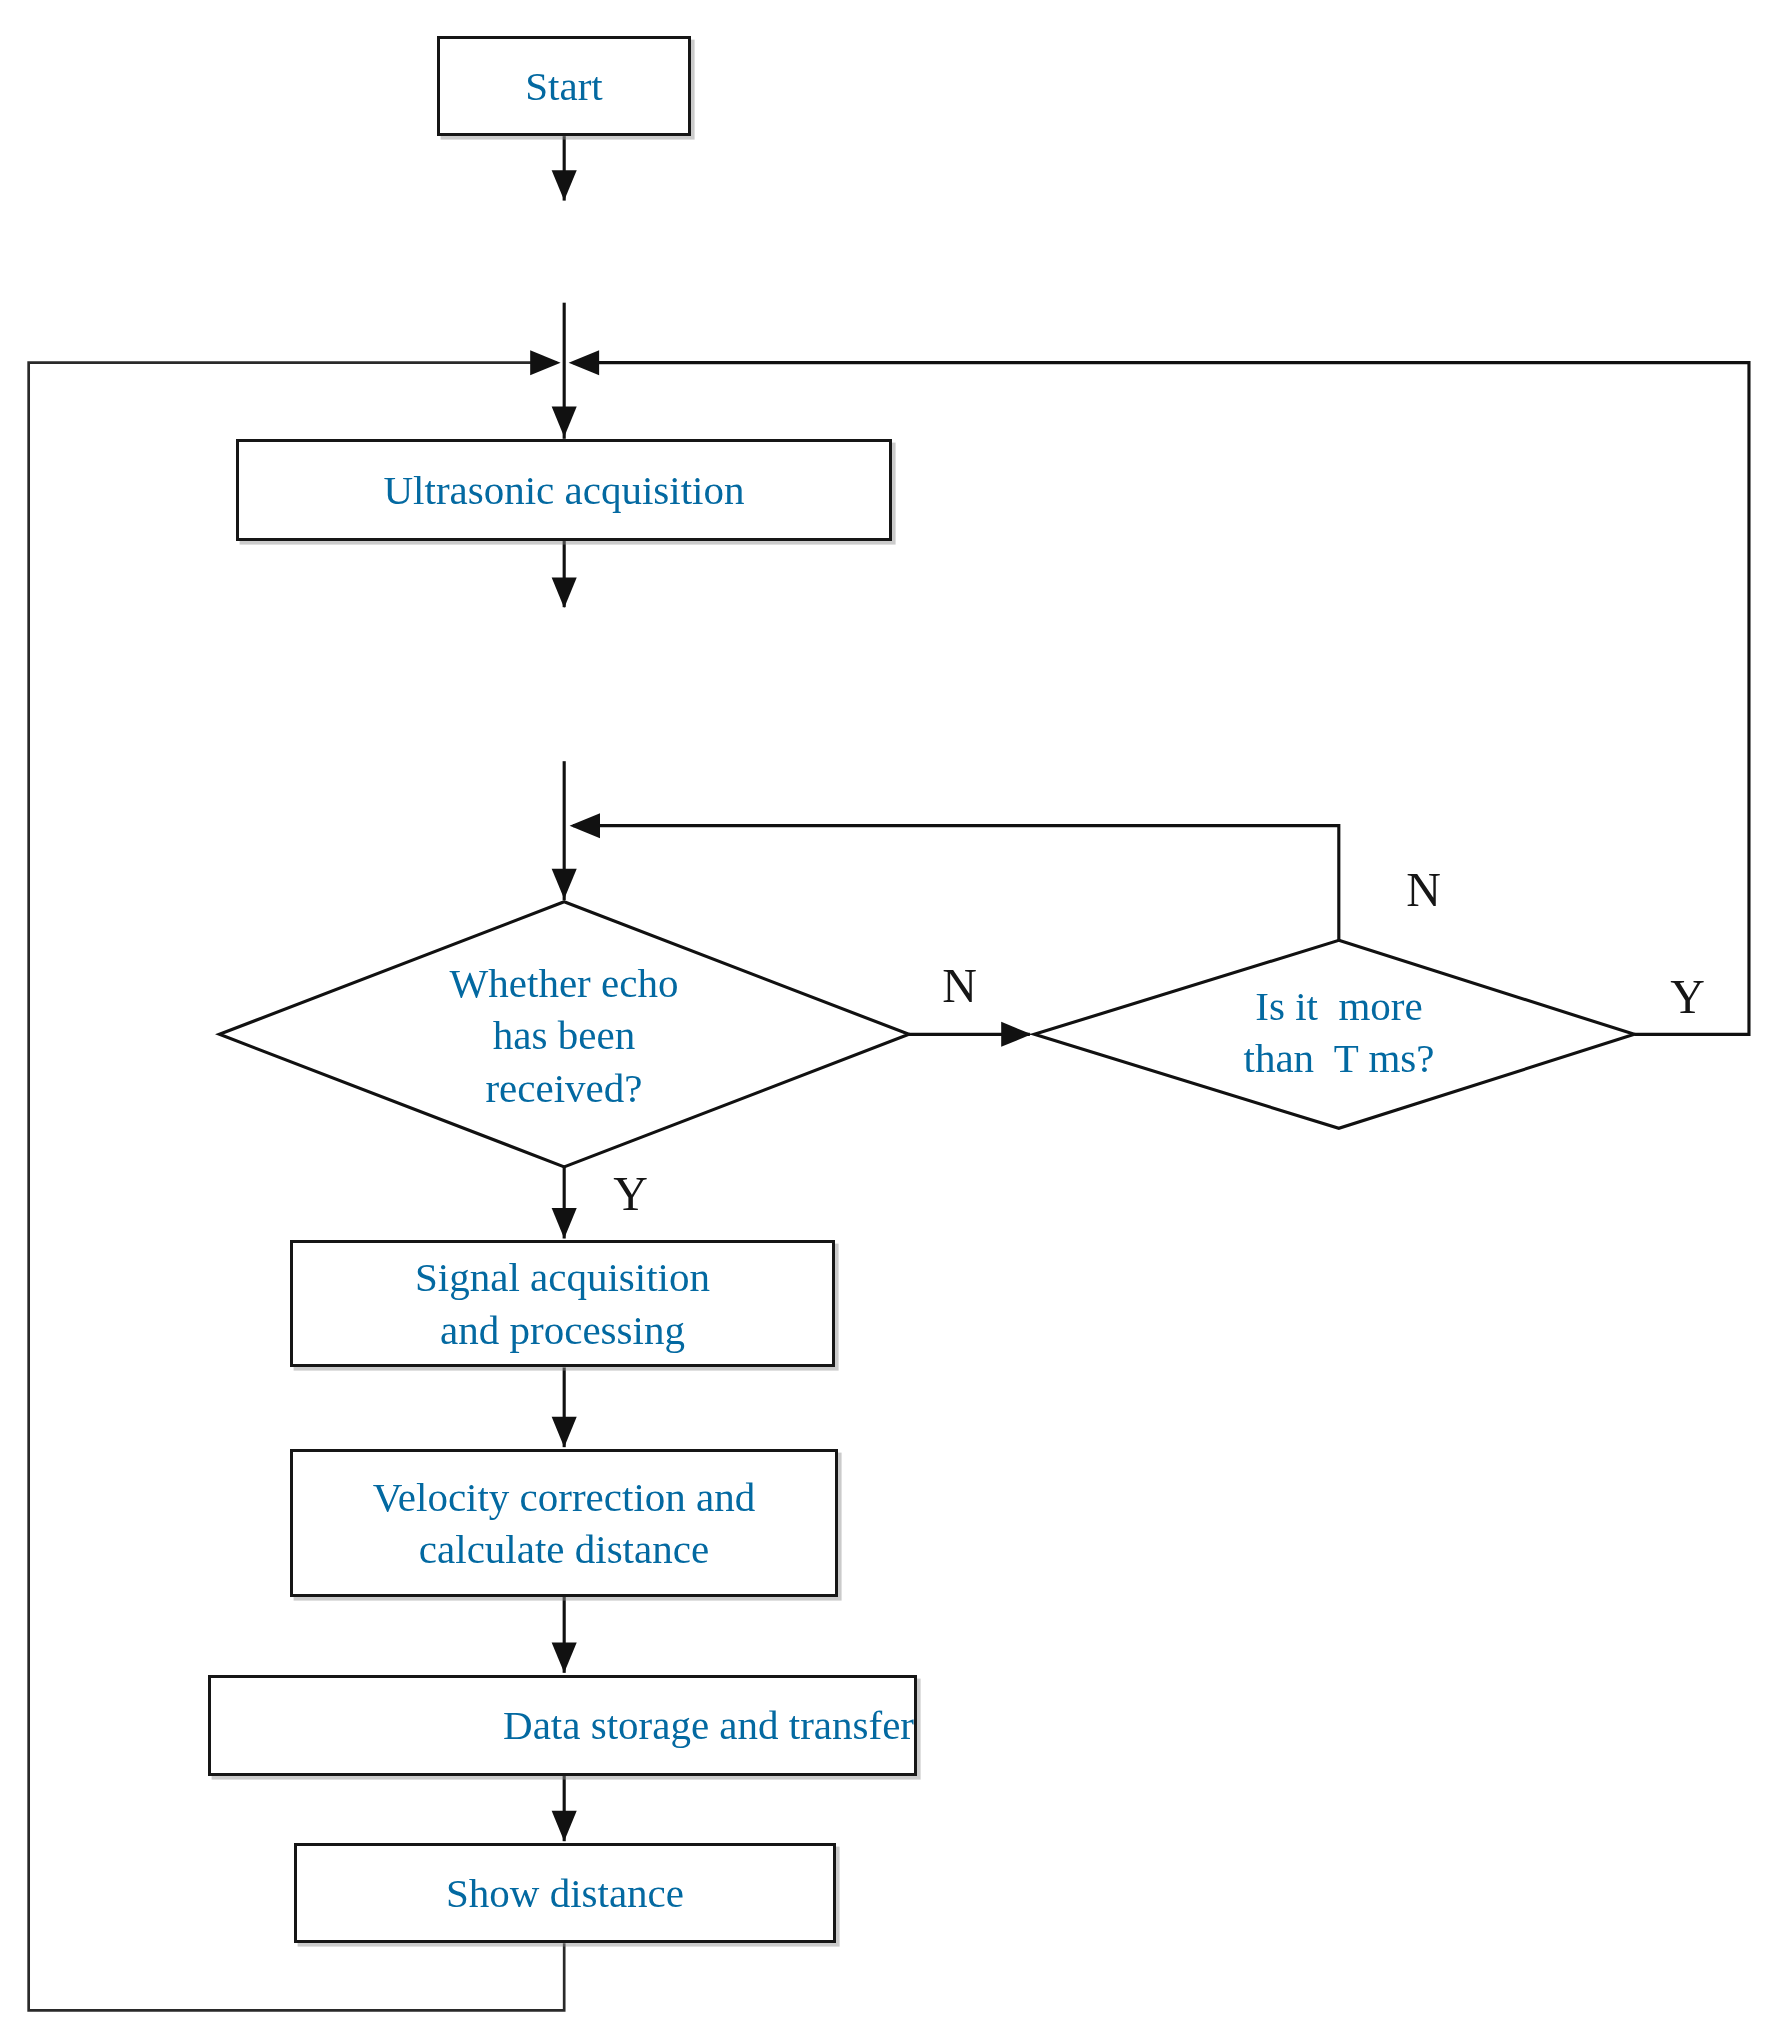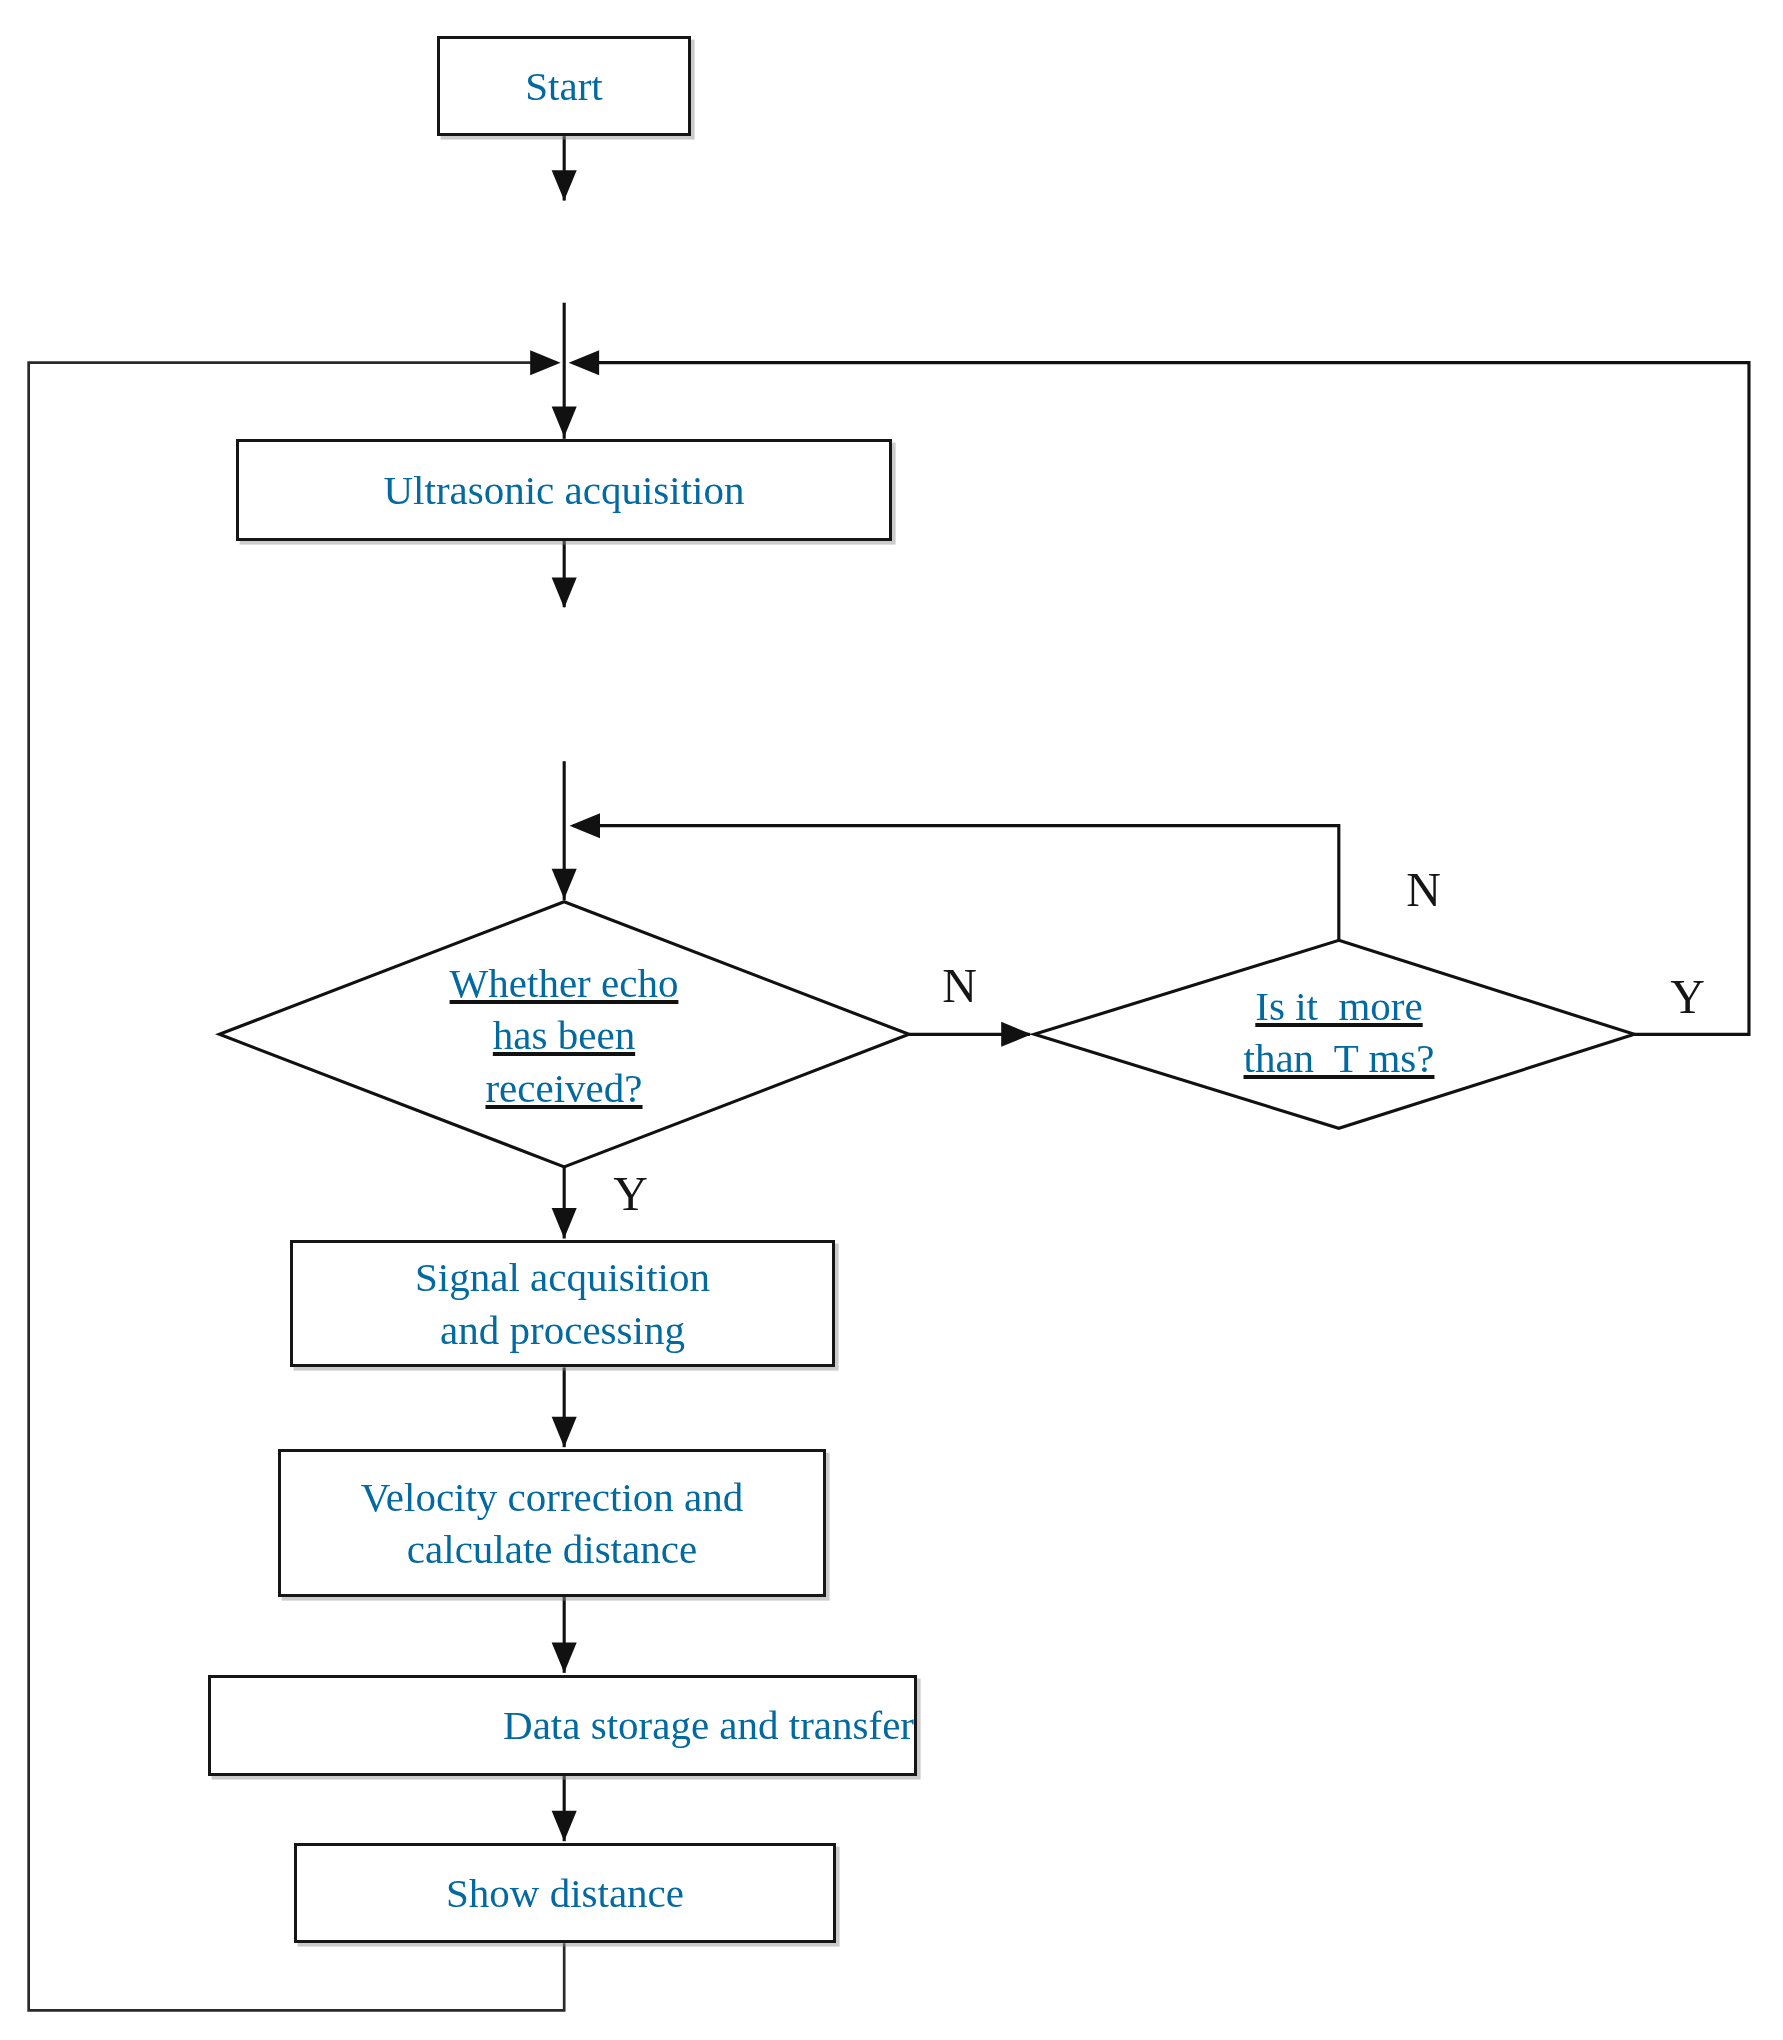--- a/index.html
+++ b/index.html
@@ -50,21 +50,20 @@
     align-items: center;
     justify-content: center;
     text-align: center;
   }
   .diamond-text {
     position: absolute;
     display: flex;
     align-items: center;
     justify-content: center;
     text-align: center;
-    text-decoration: underline;
   }
   .label {
     white-space: pre-wrap;
     font-size: 41px;
     line-height: 1.28;
     color: #0369a1;
   }
   .edge-label {
     position: absolute;
     display: flex;
@@ -124,21 +123,21 @@
   <div class="node" style="left:236px; top:439px; width:656px; height:102px;">
     <span class="label">Ultrasonic acquisition</span>
   </div>
 
 
   <div class="node" style="left:290px; top:1240px; width:545px; height:127px;">
     <span class="label">Signal acquisition
 and processing</span>
   </div>
 
-  <div class="node" style="left:278px; top:1449px; width:548px; height:148px;">
+  <div class="node" style="left:290px; top:1449px; width:548px; height:148px;">
     <span class="label">Velocity correction and
 calculate distance</span>
   </div>
 
   <div class="node" style="left:208px; top:1675px; width:709px; height:101px;justify-content:flex-end;">
     <span class="label">Data storage and transfer</span>
   </div>
 
   <div class="node" style="left:294px; top:1843px; width:542px; height:100px;">
     <span class="label">Show distance</span>

